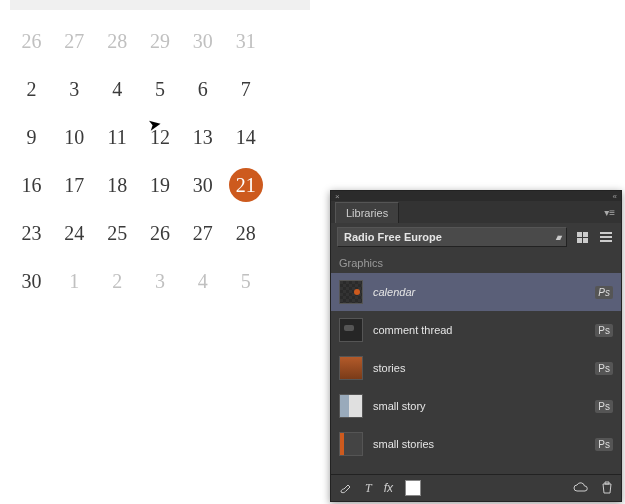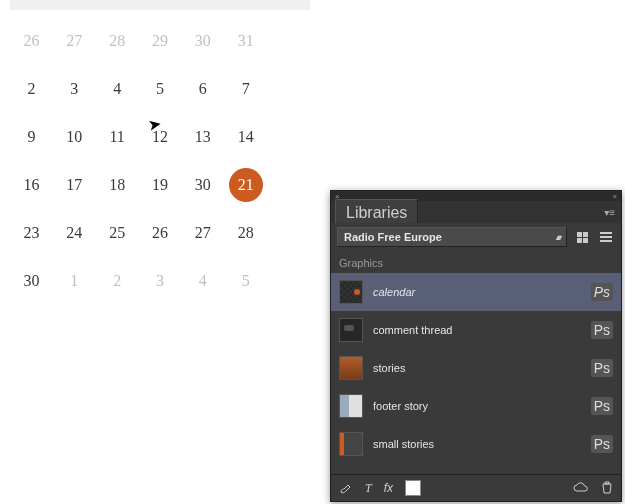--- a/index.html
+++ b/index.html
@@ -29,21 +29,21 @@
     grid-template-columns: repeat(7, 1fr);
     row-gap: 14px;
     column-gap: 0;
     padding: 14px 0;
   }
   .cal-cell {
     height: 34px;
     display: flex;
     align-items: center;
     justify-content: center;
-    font-size: 16px;
+    font-size: 20px;
     cursor: pointer;
   }
   .muted { color: #c0c0c0; }
   .selected-wrap { position: relative; }
   .selected-circle {
     width: 34px;
     height: 34px;
     border-radius: 50%;
     background: #cd5a1e;
     display: flex;
@@ -94,21 +94,21 @@
   .panel-tabstrip {
     display: flex;
     align-items: center;
     background: #333;
     height: 22px;
     padding-left: 4px;
   }
   .panel-tab {
     background: #3f3f3f;
     padding: 4px 10px;
-    font-size: 16px;
+    font-size: 11px;
     border-top: 1px solid #555;
     border-left: 1px solid #555;
     border-right: 1px solid #222;
   }
   .panel-tab-menu {
     margin-left: auto;
     padding-right: 6px;
     font-size: 10px;
     color: #aaa;
   }
@@ -170,21 +170,21 @@
   }
   .thumb.cal { background: repeating-conic-gradient(#2a2a2a 0% 25%, #333 0% 50%) 0 0/6px 6px; position:relative;}
   .thumb.cal::after{content:"";position:absolute;width:6px;height:6px;border-radius:50%;background:#cd5a1e;right:2px;top:8px;}
   .thumb.comment { background:#262626; position:relative;}
   .thumb.comment::after{content:"";position:absolute;left:4px;top:6px;width:10px;height:6px;background:#555;border-radius:2px;}
   .thumb.footer { background: linear-gradient(#b35a2a,#7a3b18); }
   .thumb.large { background: linear-gradient(90deg,#9ab 40%,#e0e0e0 40%); }
   .thumb.small { background: linear-gradient(90deg,#cd5a1e 18%,#444 18%,#444 100%);}
   .asset-name { color:#e5e5e5; flex:1; }
   .asset-badge {
-    font-size: 14px;
+    font-size: 10px;
     background: #555;
     color: #ddd;
     padding: 1px 3px;
     border-radius: 2px;
   }
   .panel-footer {
     height: 26px;
     border-top: 1px solid #222;
     display:flex;
     align-items:center;
@@ -298,21 +298,21 @@
         <div class="asset-name">comment thread</div>
         <div class="asset-badge">Ps</div>
       </div>
       <div class="asset-row">
         <div class="thumb footer"></div>
         <div class="asset-name">stories</div>
         <div class="asset-badge">Ps</div>
       </div>
       <div class="asset-row">
         <div class="thumb large"></div>
-        <div class="asset-name">footer story</div>
+        <div class="asset-name">small story</div>
         <div class="asset-badge">Ps</div>
       </div>
       <div class="asset-row">
         <div class="thumb small"></div>
         <div class="asset-name">small stories</div>
         <div class="asset-badge">Ps</div>
       </div>
     </div>
   <div class="panel-footer">
     <span class="foot-icon">

